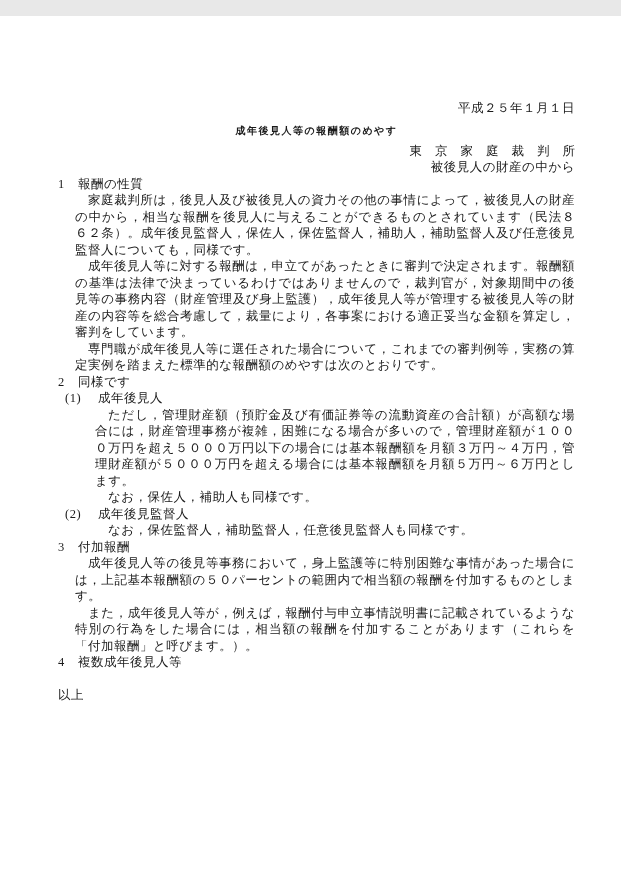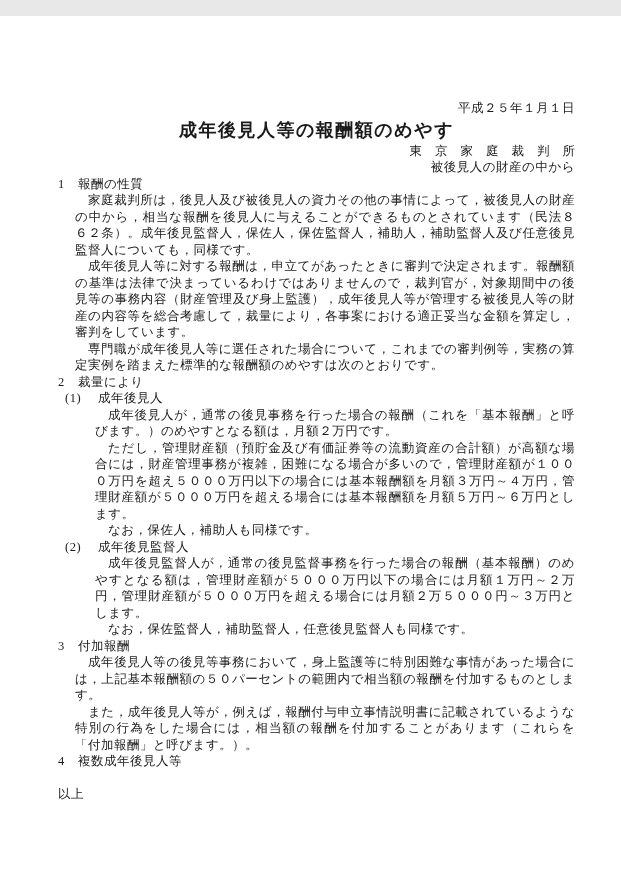--- a/index.html
+++ b/index.html
@@ -16,21 +16,21 @@
     line-height: 16.5px;
     letter-spacing: 0.5px;
     color: #1a1a1a;
     overflow: hidden;
   }
   .date-line { text-align: right; }
   .doc-title {
     text-align: center;
     font-family: "Liberation Sans", "DejaVu Sans", sans-serif;
     font-weight: bold;
-    font-size: 18px;
+    font-size: 10px;
     line-height: 21px;
     letter-spacing: 1.5px;
     margin: 3px 0 2px 0;
   }
   .right-line { text-align: right; }
   .spread { letter-spacing: 13px; margin-right: -13px; }
   .sec-head { display: flex; margin: 0; }
   .sec-num { flex: 0 0 20px; }
   .sec-title { flex: 1; }
   .sub-head { display: flex; margin: 0; padding-left: 7px; }
@@ -69,39 +69,37 @@
       <span class="sec-title">報酬の性質</span>
     </div>
     <p class="p1">家庭裁判所は，後見人及び被後見人の資力その他の事情によって，被後見人の財産の中から，相当な報酬を後見人に与えることができるものとされています（民法８６２条）。成年後見監督人，保佐人，保佐監督人，補助人，補助監督人及び任意後見監督人についても，同様です。</p>
     <p class="p1">成年後見人等に対する報酬は，申立てがあったときに審判で決定されます。報酬額の基準は法律で決まっているわけではありませんので，裁判官が，対象期間中の後見等の事務内容（財産管理及び身上監護），成年後見人等が管理する被後見人等の財産の内容等を総合考慮して，裁量により，各事案における適正妥当な金額を算定し，審判をしています。</p>
     <p class="p1">専門職が成年後見人等に選任された場合について，これまでの審判例等，実務の算定実例を踏まえた標準的な報酬額のめやすは次のとおりです。</p>
   </div>
 
   <div>
     <div class="sec-head">
       <span class="sec-num">2</span>
-      <span class="sec-title">裁量により</span>
+      <span class="sec-title">同様です</span>
     </div>
 
     <div>
       <div class="sub-head">
         <span class="sub-num">(1)</span>
         <span>成年後見人</span>
       </div>
-      <p class="p2">成年後見人が，通常の後見事務を行った場合の報酬（これを「基本報酬」と呼びます。）のめやすとなる額は，月額２万円です。</p>
       <p class="p2">ただし，管理財産額（預貯金及び有価証券等の流動資産の合計額）が高額な場合には，財産管理事務が複雑，困難になる場合が多いので，管理財産額が１０００万円を超え５０００万円以下の場合には基本報酬額を月額３万円～４万円，管理財産額が５０００万円を超える場合には基本報酬額を月額５万円～６万円とします。</p>
       <p class="p2">なお，保佐人，補助人も同様です。</p>
     </div>
 
     <div>
       <div class="sub-head">
         <span class="sub-num">(2)</span>
         <span>成年後見監督人</span>
       </div>
-      <p class="p2">成年後見監督人が，通常の後見監督事務を行った場合の報酬（基本報酬）のめやすとなる額は，管理財産額が５０００万円以下の場合には月額１万円～２万円，管理財産額が５０００万円を超える場合には月額２万５０００円～３万円とします。</p>
       <p class="p2">なお，保佐監督人，補助監督人，任意後見監督人も同様です。</p>
     </div>
   </div>
 
   <div>
     <div class="sec-head">
       <span class="sec-num">3</span>
       <span class="sec-title">付加報酬</span>
     </div>
     <p class="p1">成年後見人等の後見等事務において，身上監護等に特別困難な事情があった場合には，上記基本報酬額の５０パーセントの範囲内で相当額の報酬を付加するものとします。</p>

